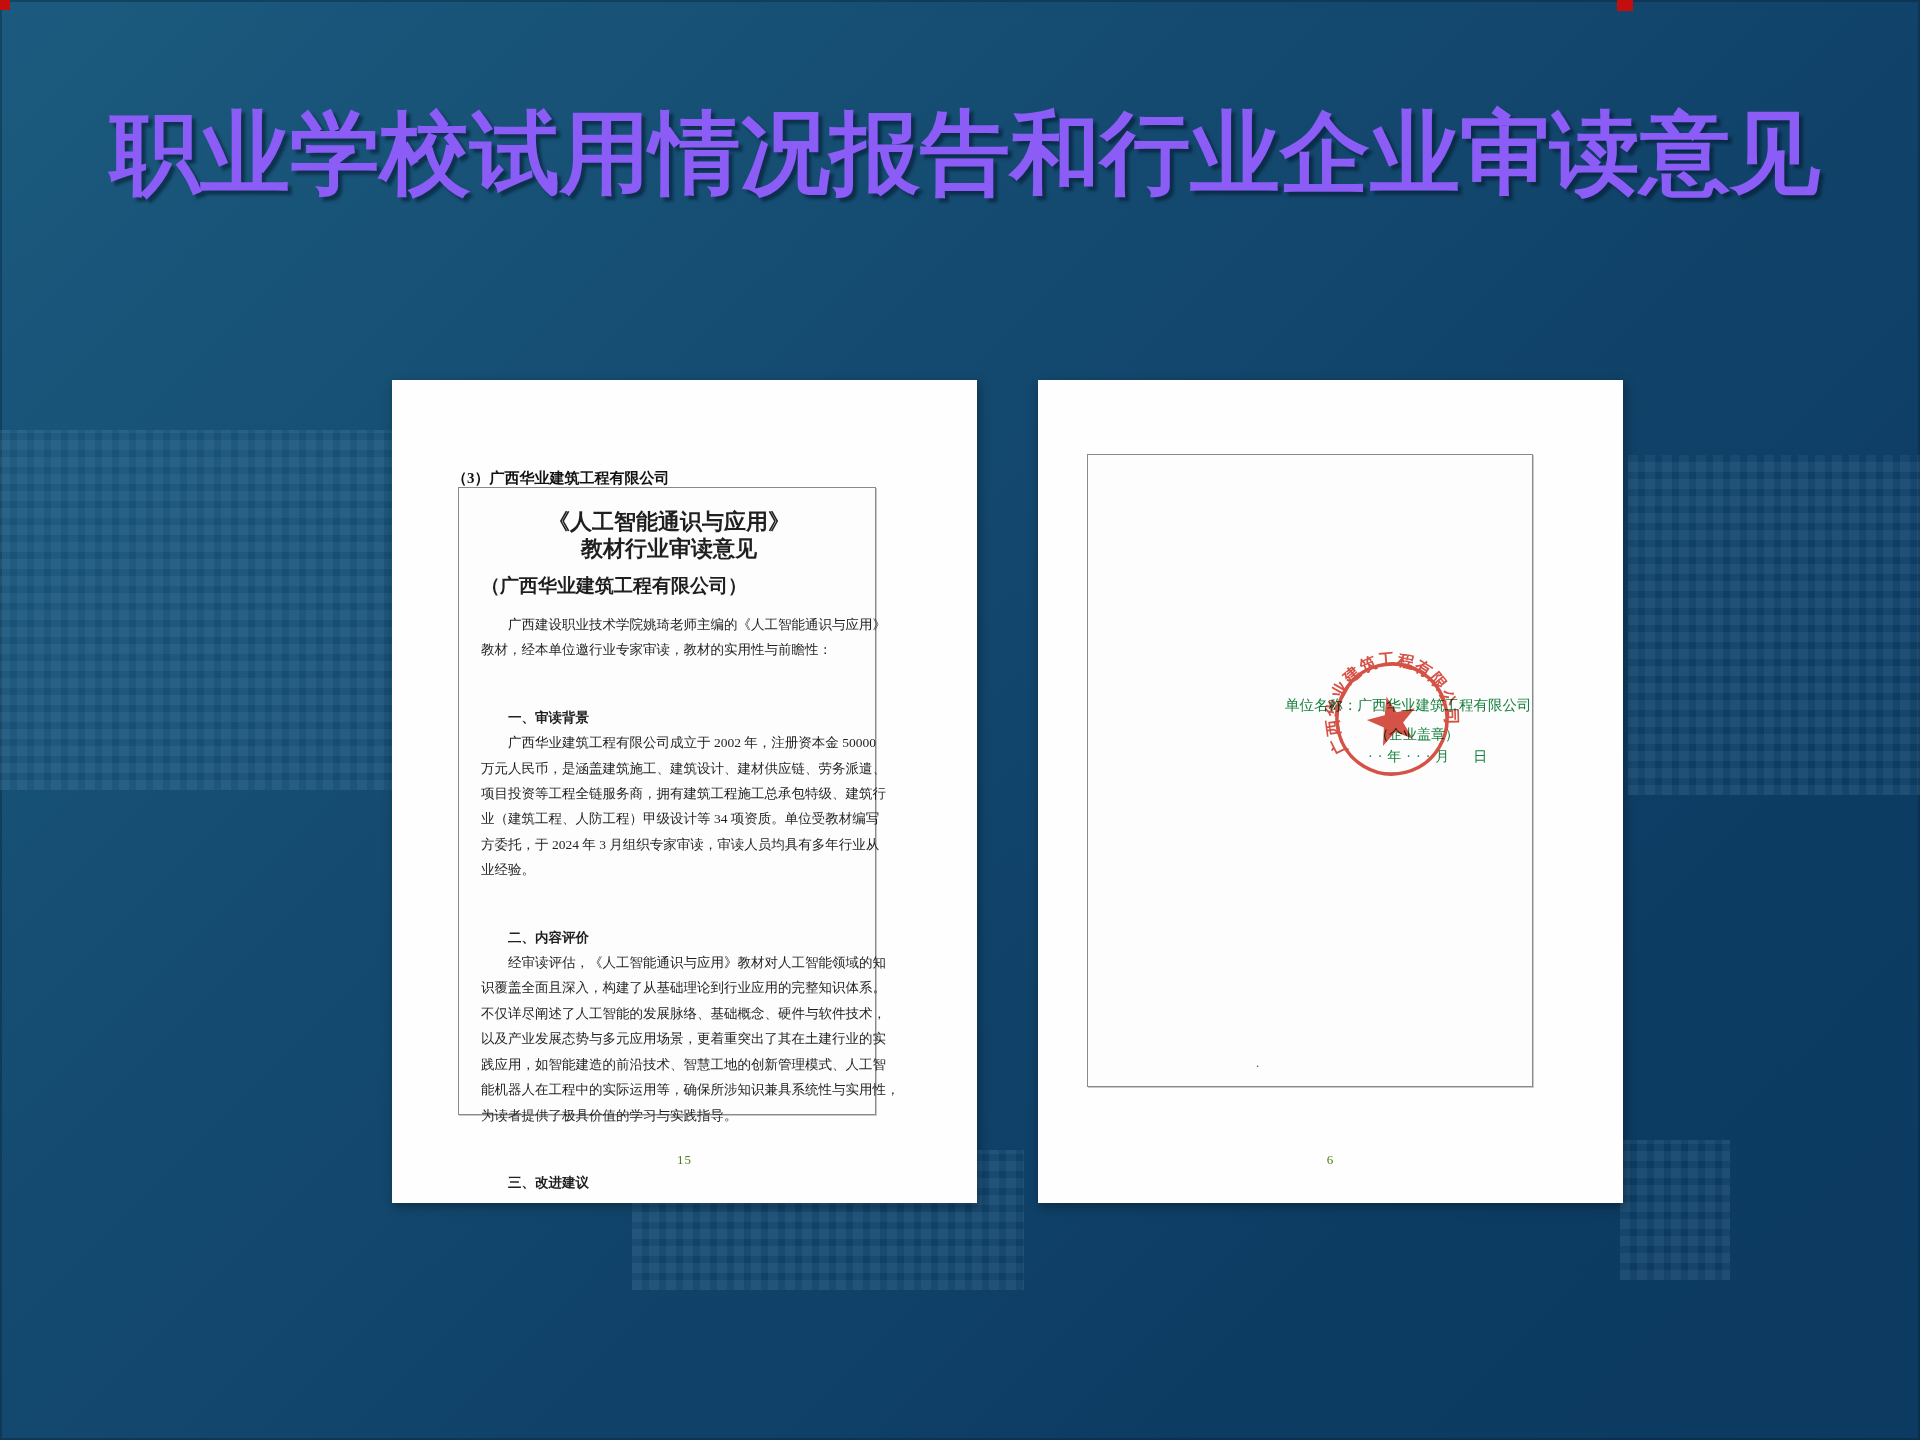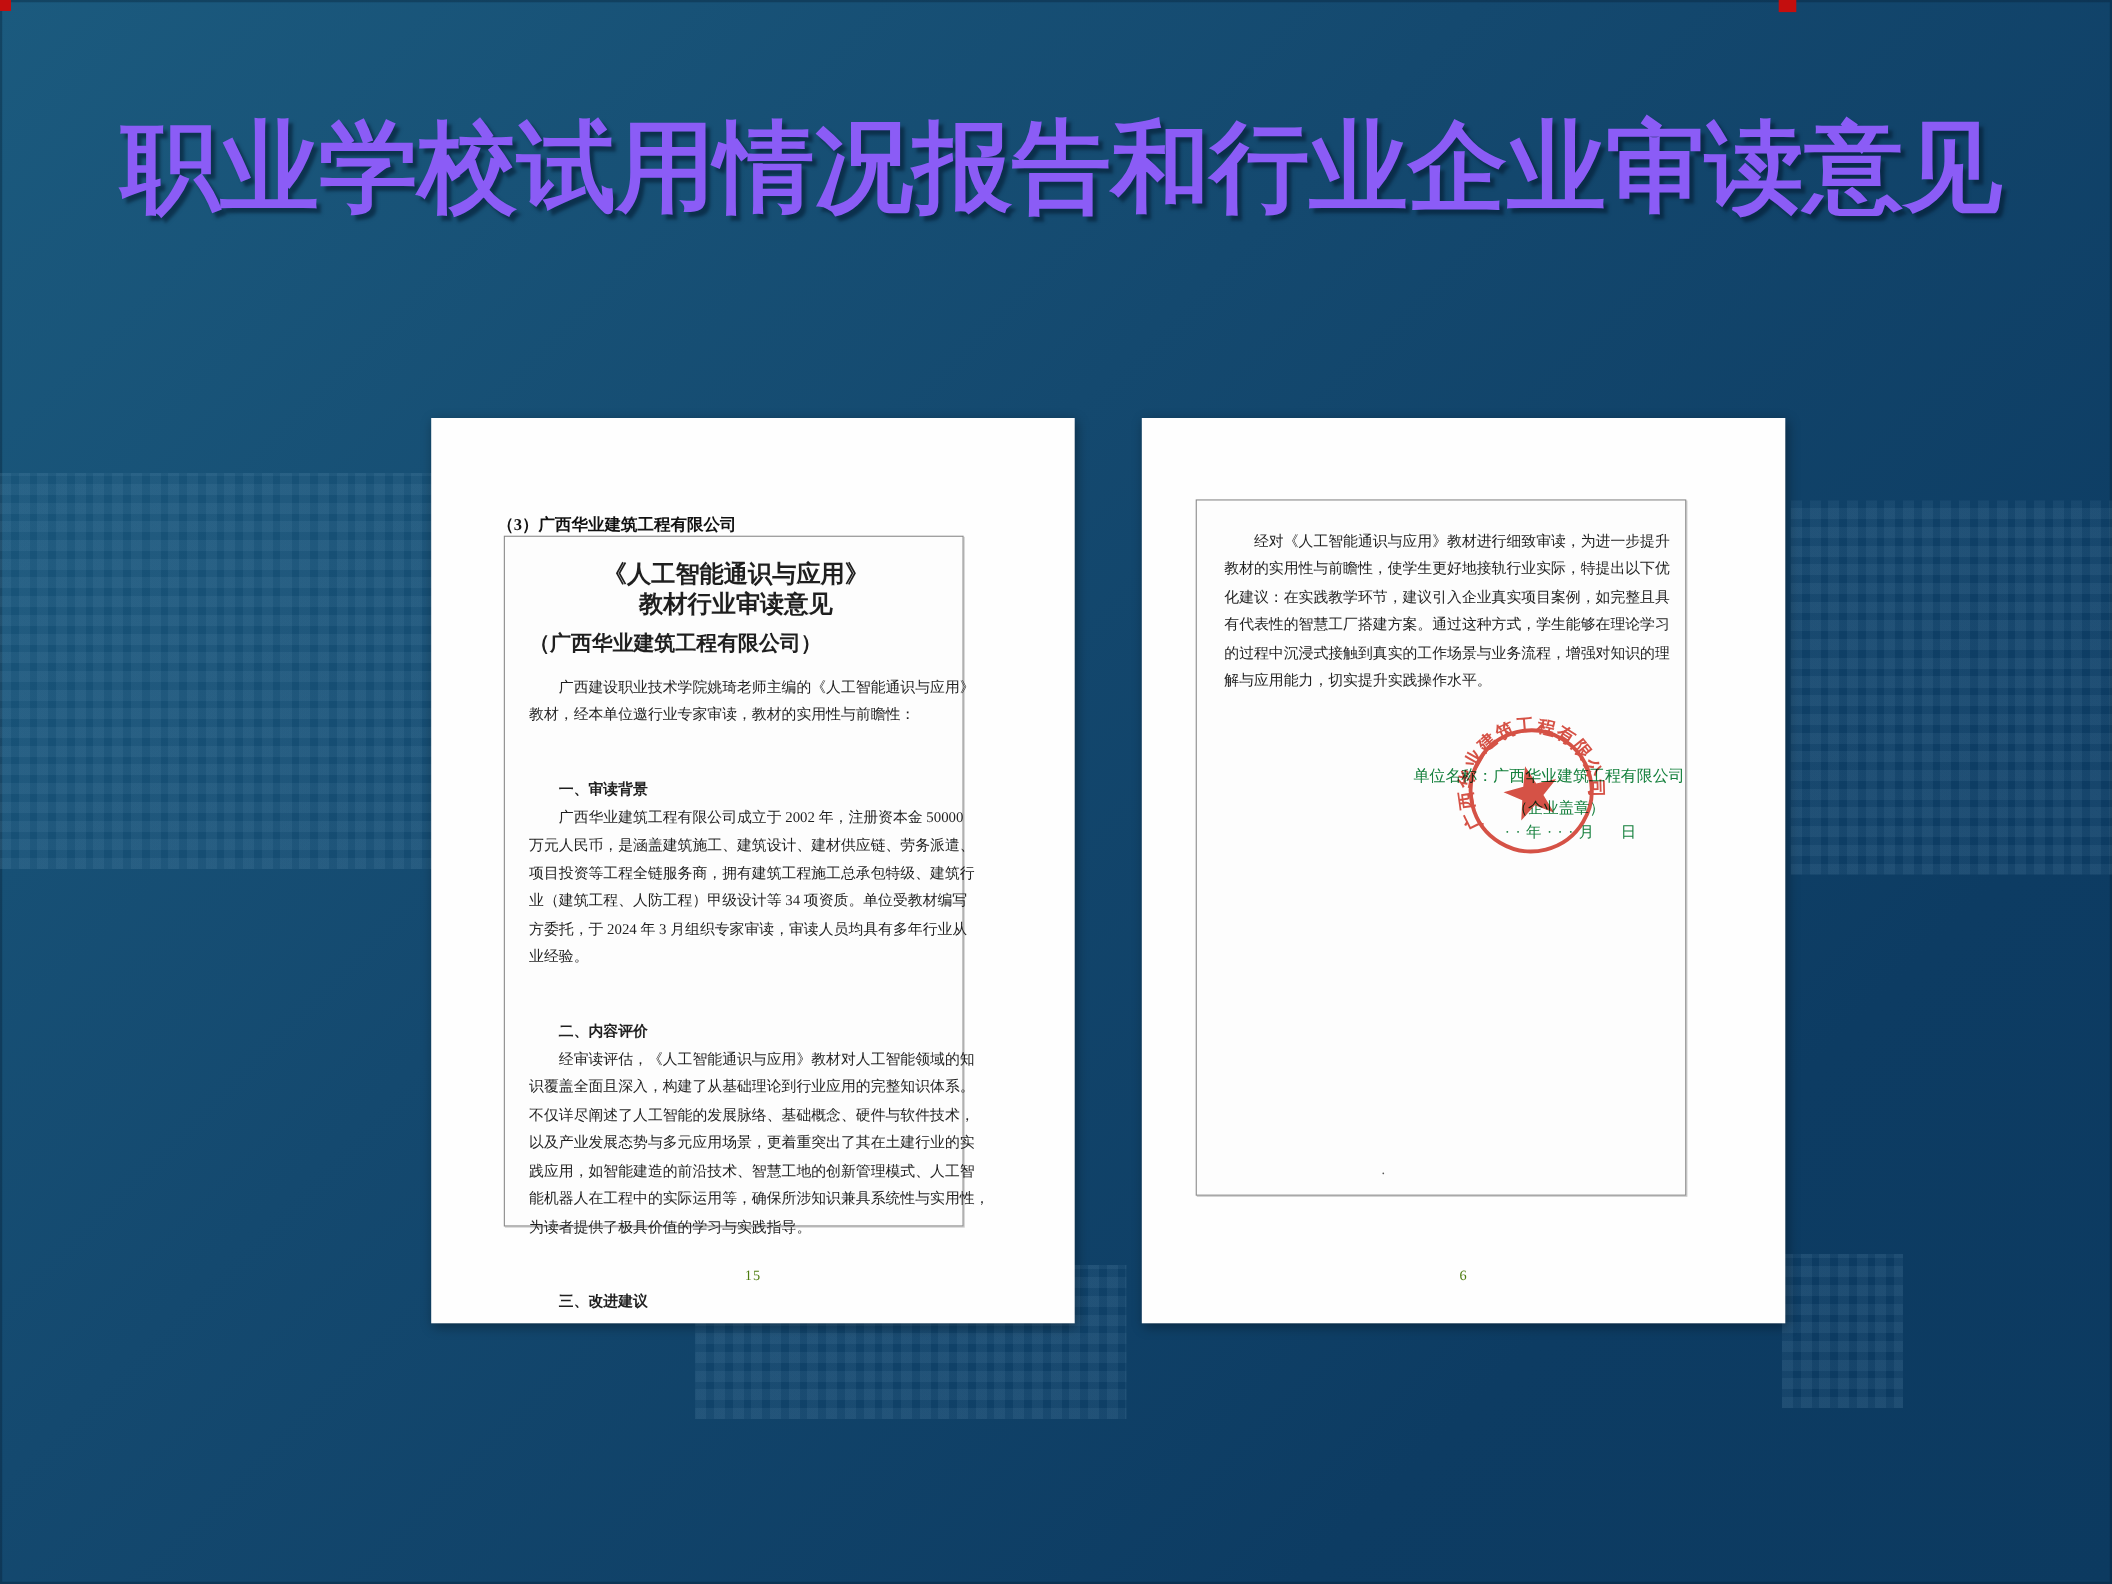--- a/index.html
+++ b/index.html
@@ -107,28 +107,20 @@
       <div class="doc-line">践应用，如智能建造的前沿技术、智慧工地的创新管理模式、人工智</div>
       <div class="doc-line">能机器人在工程中的实际运用等，确保所涉知识兼具系统性与实用性，</div>
       <div class="doc-line">为读者提供了极具价值的学习与实践指导。</div>
       <div class="doc-line ind h">三、改进建议</div>
     </div>
   <div class="page-num">15</div>
 </div>
 
 <div class="page page-right">
   <div class="review-box box-right">
-    <div>
-        <div class="doc-line ind">经对《人工智能通识与应用》教材进行细致审读，为进一步提升</div>
-        <div class="doc-line">教材的实用性与前瞻性，使学生更好地接轨行业实际，特提出以下优</div>
-        <div class="doc-line">化建议：在实践教学环节，建议引入企业真实项目案例，如完整且具</div>
-        <div class="doc-line">有代表性的智慧工厂搭建方案。通过这种方式，学生能够在理论学习</div>
-        <div class="doc-line">的过程中沉浸式接触到真实的工作场景与业务流程，增强对知识的理</div>
-        <div class="doc-line">解与应用能力，切实提升实践操作水平。</div>
-      </div>
     <span class="stray-dot">.</span>
   </div>
 
   <div class="sig-line sig-unit">单位名称：广西华业建筑工程有限公司</div>
   <div class="sig-line sig-seal-note">（企业盖章）</div>
   <div class="sig-line sig-date">··年···月　日</div>
 
   <svg class="stamp" viewBox="0 0 146 146">
     <circle cx="73" cy="73" r="55" fill="none" stroke="#cf2b1d" stroke-width="3.5"></circle>
     <path id="stampArc" d="M 23.3 94.1 A 54 54 0 1 1 122.7 94.1" fill="none"></path>

